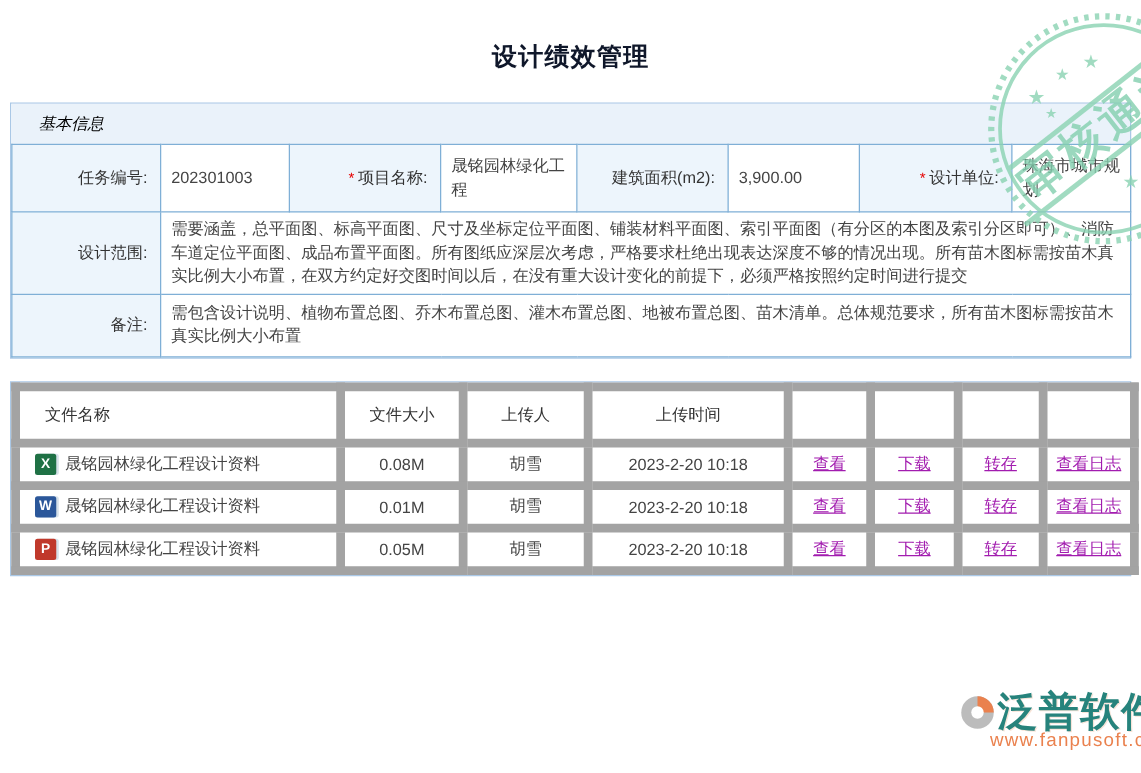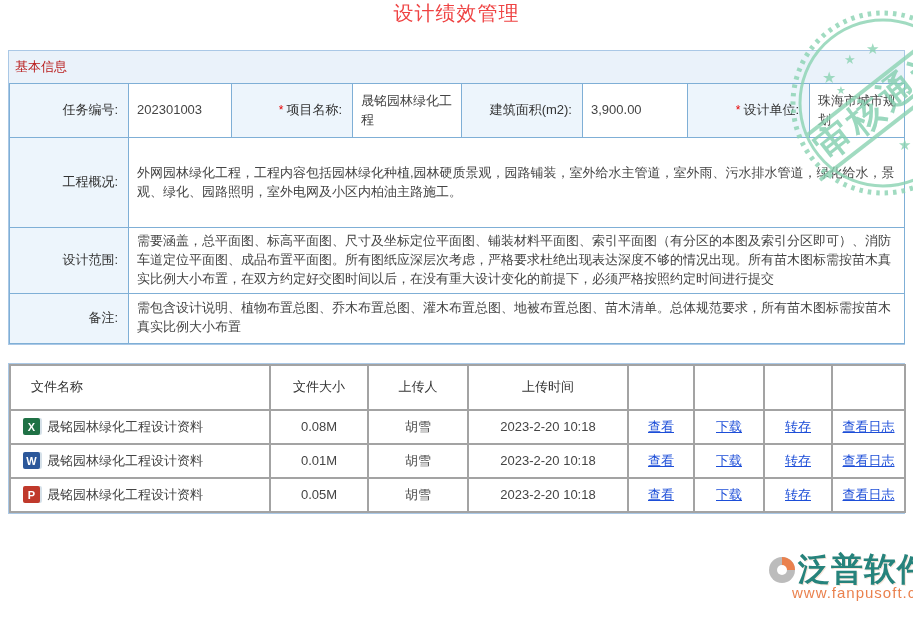--- a/index.html
+++ b/index.html
@@ -1,55 +1,55 @@
 <!DOCTYPE html>
 <html><head>
 <meta charset="utf-8">
 <style>
   * { margin:0; padding:0; box-sizing:border-box; }
   html,body { width:913px; height:618px; background:#fff; overflow:hidden;
     font-family:"Liberation Sans","DejaVu Sans",sans-serif; color:#333; position:relative; }
 
-  .page-title { text-align:center; font-size:20px; font-weight:normal; color:#ef4444;
-    letter-spacing:1px; }
+  .page-title { text-align:center; font-size:20px; font-weight:bold; color:#0f172a;
+    letter-spacing:1px; padding-top:32px; }
 
   .section { margin:0 8px; border:1px solid #aac8e6; background:#fff; }
   .section-basic { margin-top:23px; }
   .section-attach { margin-top:18px; }
   .section-header { background:#eaf2fa; height:32px; line-height:32px;
-    padding-left:6px; font-size:13px; color:#b91c1c; }
+    padding-left:22px; font-size:13px; color:#000000;font-style:italic; }
 
   
   table.info { width:100%; border-collapse:collapse; table-layout:fixed; font-size:13px; }
   table.info td { border:1px solid #7fafd6; padding:4px 8px; vertical-align:middle; line-height:1.45; }
   table.info td.lbl { background:#edf5fc; text-align:right; color:#333; white-space:nowrap; padding-right:10px;padding-left:24px; }
   table.info td.val { background:#fff; color:#444; }
   .req { color:#e60000; margin-right:3px; font-size:12px; }
   tr.r1 td { height:54px; }
   tr.r2 td { height:40px; }
   tr.r3 td { height:90px; }
   tr.r4 td { height:62px; }
   tr.r5 td { height:50px; }
 
   
   table.attach { width:100%; border-collapse:collapse; table-layout:fixed; font-size:13px; }
-  table.attach td, table.attach th { border:2px solid #a3a3a3; padding:2px 6px; font-weight:normal; }
+  table.attach td, table.attach th { border:7px solid #a3a3a3; padding:2px 6px; font-weight:normal; }
   table.attach tr.thead td { height:45px; color:#333; }
   table.attach tr.filerow td { height:34px; color:#444; }
   table.attach td.c-name { text-align:left; padding-left:12px; }
   table.attach td.c-name.hdr { padding-left:20px; }
   table.attach td.center { text-align:center; }
   .filecell { display:flex; align-items:center; gap:7px; }
   .ficon { display:inline-flex; align-items:center; justify-content:center; width:17px; height:17px;
     border-radius:2px; color:#fff; font-size:11px; font-weight:bold; flex:0 0 auto;
     box-shadow:2px 0 0 rgba(180,200,215,.55); }
   .ficon.excel { background:#1f7145; }
   .ficon.word  { background:#2b579a; }
   .ficon.pdf   { background:#c0392b; }
-  a.act { color:#1d4ed8; text-decoration:underline; cursor:pointer; }
+  a.act { color:#a21caf; text-decoration:underline; cursor:pointer; }
 
   
   .stamp { position:absolute; left:788px; top:8px; width:190px; height:190px; opacity:.8; pointer-events:none; }
   .stamp svg { width:100%; height:100%; }
   .stamp-text { position:absolute; left:50%; top:50%; width:200px; text-align:center;
     transform:translate(-50%,-50%) rotate(-38deg); font-size:36px; font-weight:bold;
     color:#82cfae; letter-spacing:4px; white-space:nowrap; }
   .stamp .star { position:absolute; color:#8ad3b2; }
 
   
@@ -81,24 +81,20 @@
         <tr class="r1">
       <td class="lbl">任务编号:</td>
       <td class="val">202301003</td>
       <td class="lbl"><span class="req">*</span><span>项目名称:</span></td>
       <td class="val">晟铭园林绿化工程</td>
       <td class="lbl">建筑面积(m2):</td>
       <td class="val">3,900.00</td>
       <td class="lbl"><span class="req">*</span><span>设计单位:</span></td>
       <td class="val">珠海市城市规划</td>
     </tr>
-    <tr class="r3">
-      <td class="lbl">工程概况:</td>
-      <td class="val" colspan="7">外网园林绿化工程，工程内容包括园林绿化种植,园林硬质景观，园路铺装，室外给水主管道，室外雨、污水排水管道，绿化给水，景观、绿化、园路照明，室外电网及小区内柏油主路施工。</td>
-    </tr>
     <tr class="r4">
       <td class="lbl">设计范围:</td>
       <td class="val" colspan="7">需要涵盖，总平面图、标高平面图、尺寸及坐标定位平面图、铺装材料平面图、索引平面图（有分区的本图及索引分区即可）、消防车道定位平面图、成品布置平面图。所有图纸应深层次考虑，严格要求杜绝出现表达深度不够的情况出现。所有苗木图标需按苗木真实比例大小布置，在双方约定好交图时间以后，在没有重大设计变化的前提下，必须严格按照约定时间进行提交</td>
     </tr>
     <tr class="r5">
       <td class="lbl">备注:</td>
       <td class="val" colspan="7">需包含设计说明、植物布置总图、乔木布置总图、灌木布置总图、地被布置总图、苗木清单。总体规范要求，所有苗木图标需按苗木真实比例大小布置</td>
     </tr>
   </tbody>
     </table>

